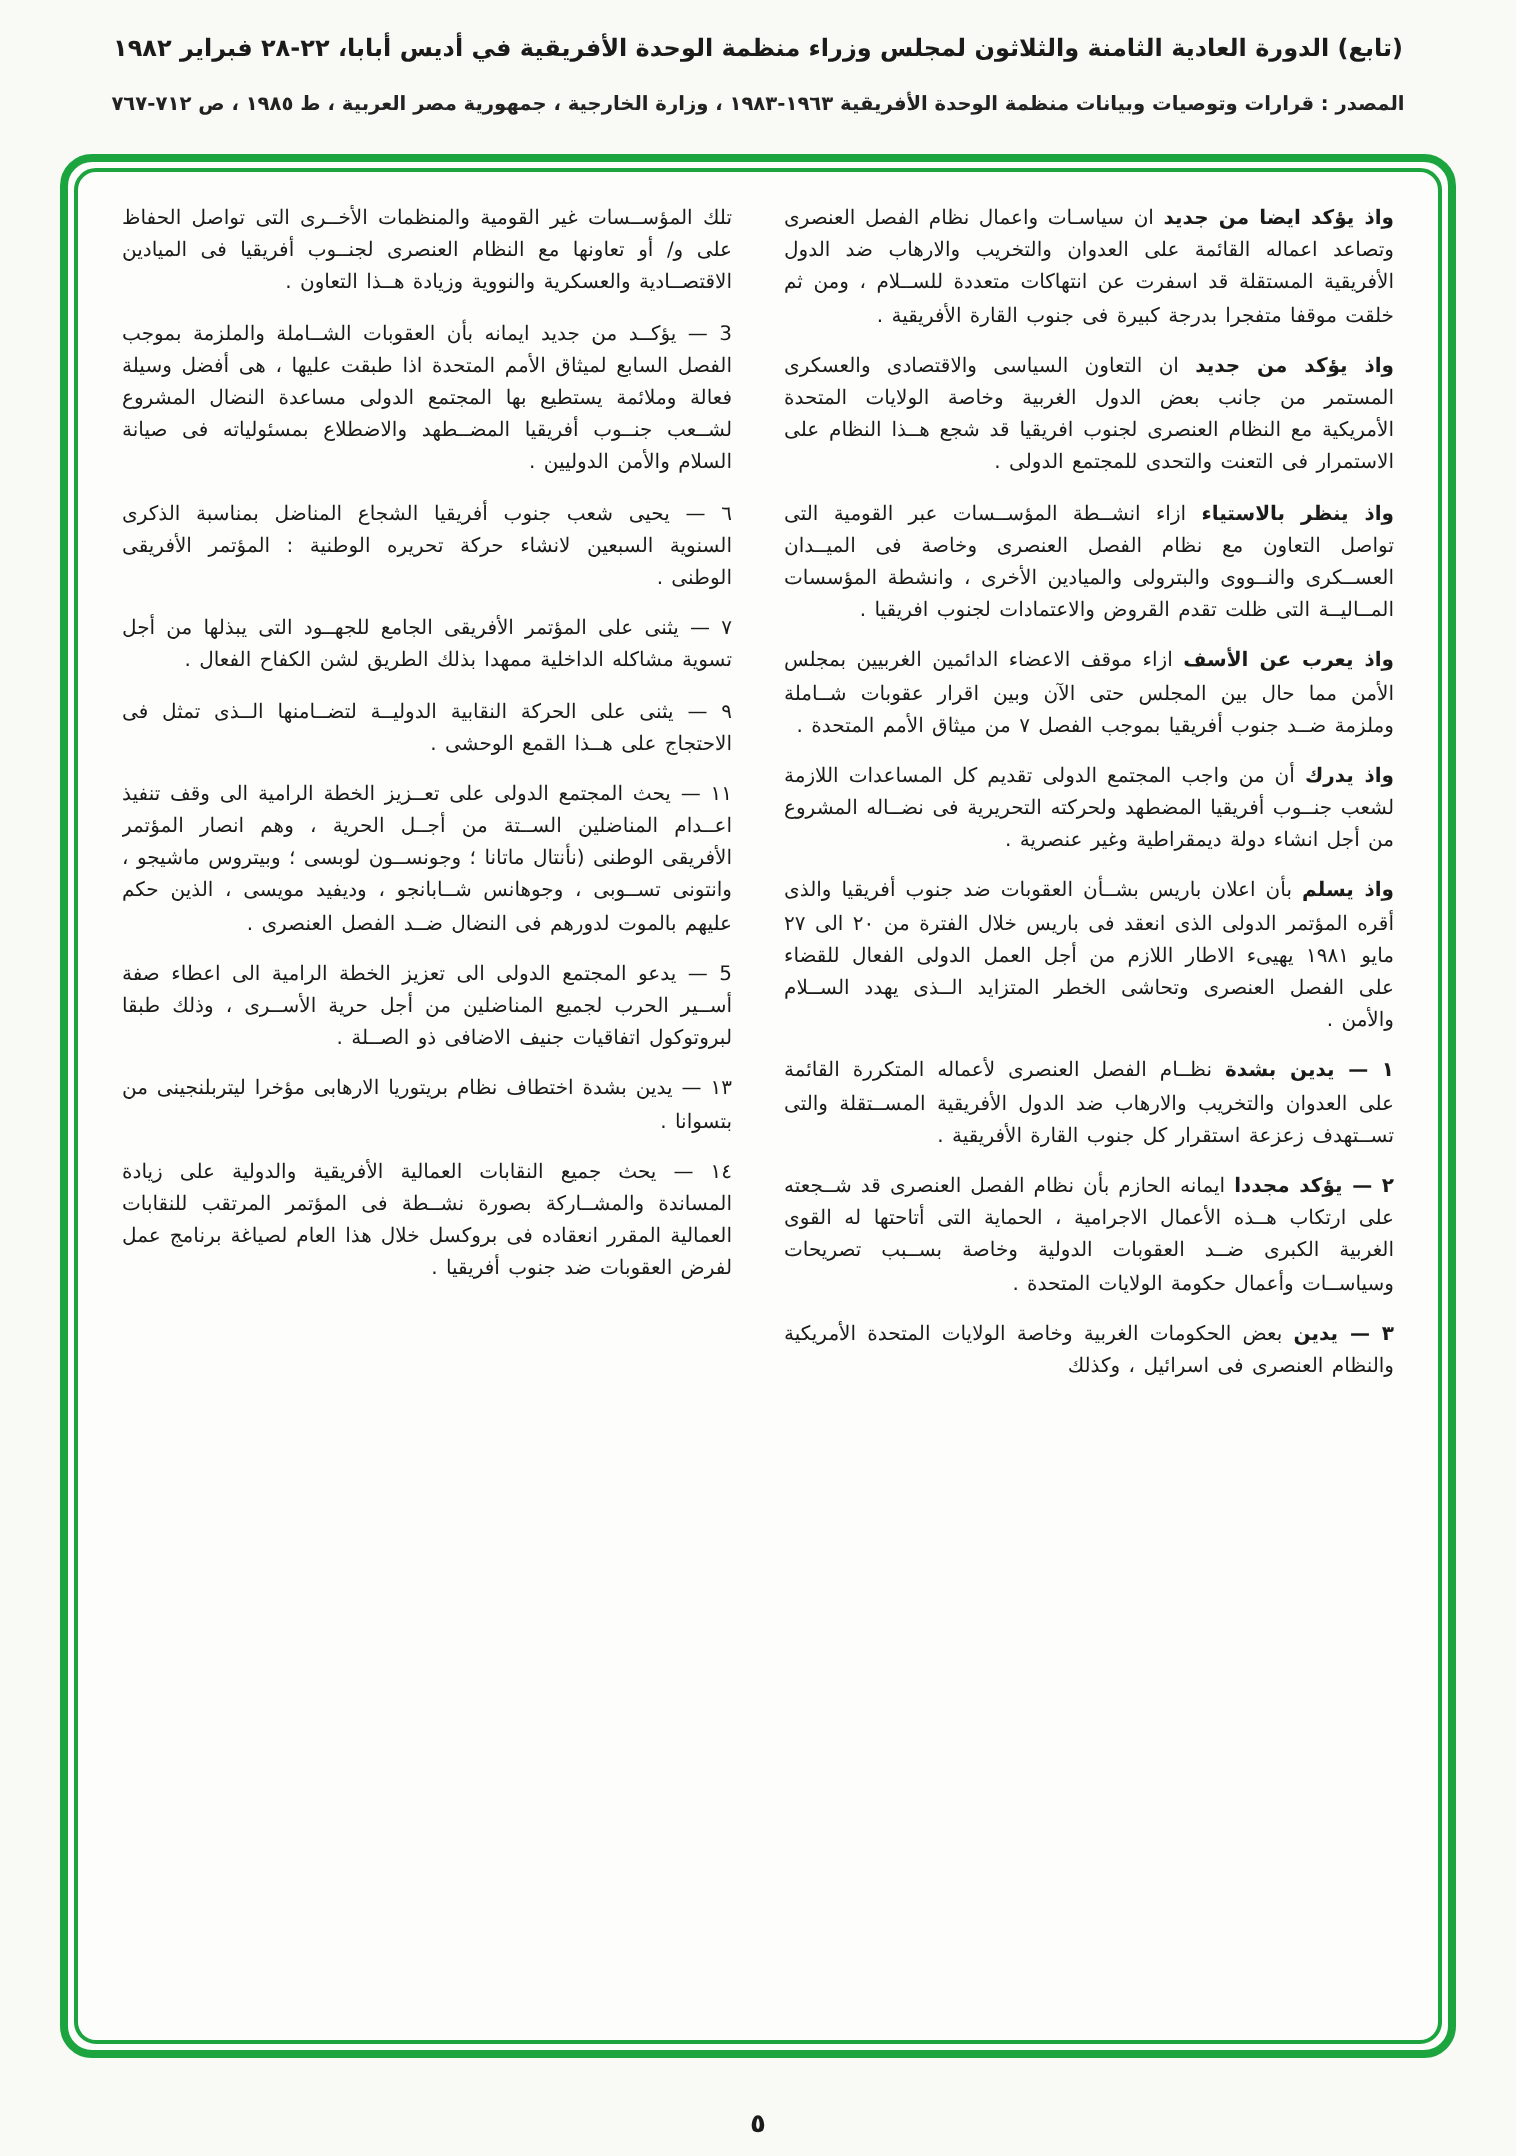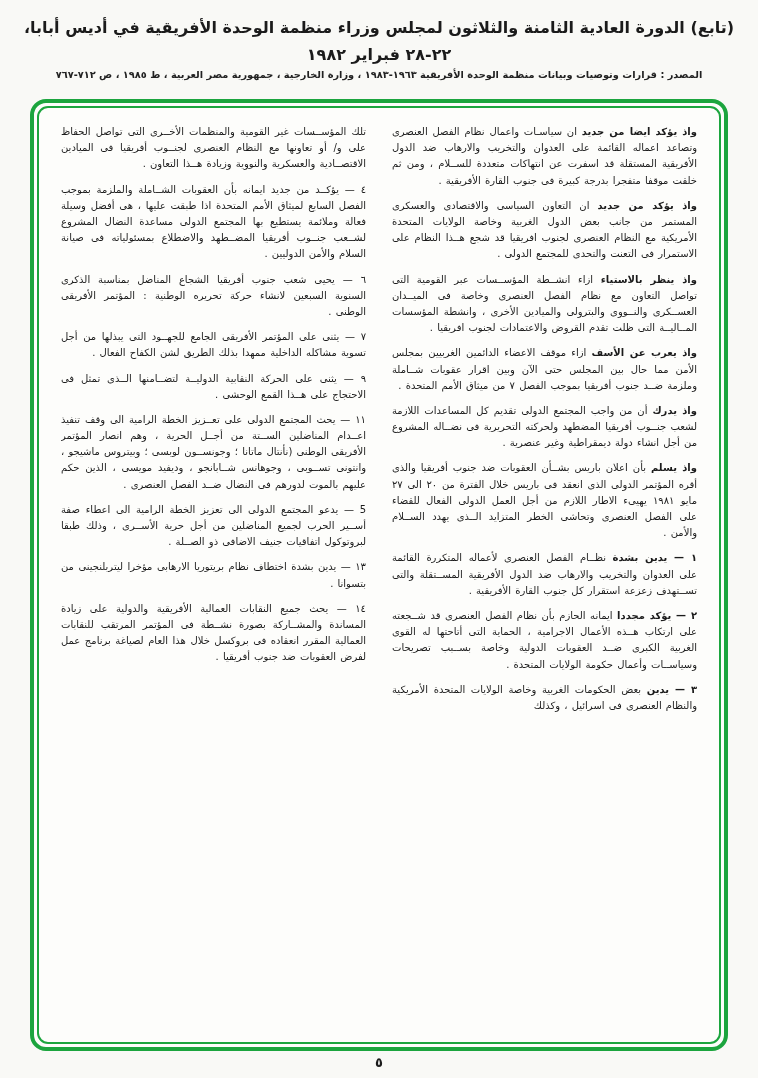--- a/index.html
+++ b/index.html
@@ -12,29 +12,29 @@
     color: #1b1b1b;
     overflow: hidden;
   }
   .page-header {
     width: 720px;
     margin: 14px auto 0;
     text-align: center;
     direction: rtl;
   }
   .header-line1 {
-    font-size: 16px;
+    font-size: 12px;
     font-weight: bold;
     line-height: 1.7;
   }
   .header-line2 {
     font-size: 9.8px;
     font-weight: bold;
     color: #222;
-    margin-top: 0;
+    margin-top: 12px;
     line-height: 1.5;
   }
   .frame-outer {
     box-sizing: border-box;
     width: 698px;
     height: 952px;
     margin: 16px auto 0;
     border: 4px solid var(--frame, #1ca53e);
     border-radius: 16px;
     padding: 3px;
@@ -95,21 +95,21 @@
           <p class="para"><b>واذ ينظر بالاستياء</b> <span>ازاء انشــطة المؤســسات عبر القومية التى تواصل التعاون مع نظام الفصل العنصرى وخاصة فى الميــدان العســكرى والنــووى والبترولى والميادين الأخرى ، وانشطة المؤسسات المــاليــة التى ظلت تقدم القروض والاعتمادات لجنوب افريقيا .</span></p>
           <p class="para"><b>واذ يعرب عن الأسف</b> <span>ازاء موقف الاعضاء الدائمين الغربيين بمجلس الأمن مما حال بين المجلس حتى الآن وبين اقرار عقوبات شــاملة وملزمة ضــد جنوب أفريقيا بموجب الفصل ٧ من ميثاق الأمم المتحدة .</span></p>
           <p class="para"><b>واذ يدرك</b> <span>أن من واجب المجتمع الدولى تقديم كل المساعدات اللازمة لشعب جنــوب أفريقيا المضطهد ولحركته التحريرية فى نضــاله المشروع من أجل انشاء دولة ديمقراطية وغير عنصرية .</span></p>
           <p class="para"><b>واذ يسلم</b> <span>بأن اعلان باريس بشــأن العقوبات ضد جنوب أفريقيا والذى أقره المؤتمر الدولى الذى انعقد فى باريس خلال الفترة من ٢٠ الى ٢٧ مايو ١٩٨١ يهيىء الاطار اللازم من أجل العمل الدولى الفعال للقضاء على الفصل العنصرى وتحاشى الخطر المتزايد الــذى يهدد الســلام والأمن .</span></p>
           <p class="para"><b>١ — يدين بشدة</b> <span>نظــام الفصل العنصرى لأعماله المتكررة القائمة على العدوان والتخريب والارهاب ضد الدول الأفريقية المســتقلة والتى تســتهدف زعزعة استقرار كل جنوب القارة الأفريقية .</span></p>
           <p class="para"><b>٢ — يؤكد مجددا</b> <span>ايمانه الحازم بأن نظام الفصل العنصرى قد شــجعته على ارتكاب هــذه الأعمال الاجرامية ، الحماية التى أتاحتها له القوى الغربية الكبرى ضــد العقوبات الدولية وخاصة بســبب تصريحات وسياســات وأعمال حكومة الولايات المتحدة .</span></p>
           <p class="para"><b>٣ — يدين</b> <span>بعض الحكومات الغربية وخاصة الولايات المتحدة الأمريكية والنظام العنصرى فى اسرائيل ، وكذلك</span></p>
         </div>
       <div class="col">
           <p class="para"><span>تلك المؤســسات غير القومية والمنظمات الأخــرى التى تواصل الحفاظ على و/ أو تعاونها مع النظام العنصرى لجنــوب أفريقيا فى الميادين الاقتصــادية والعسكرية والنووية وزيادة هــذا التعاون .</span></p>
-          <p class="para"><span>٤ — يؤكــد من جديد ايمانه بأن العقوبات الشــاملة والملزمة بموجب الفصل السابع لميثاق الأمم المتحدة اذا طبقت عليها ، هى أفضل وسيلة فعالة وملائمة يستطيع بها المجتمع الدولى مساعدة النضال المشروع لشــعب جنــوب أفريقيا المضــطهد والاضطلاع بمسئولياته فى صيانة السلام والأمن الدوليين .</span></p>
+          <p class="para"><span>3 — يؤكــد من جديد ايمانه بأن العقوبات الشــاملة والملزمة بموجب الفصل السابع لميثاق الأمم المتحدة اذا طبقت عليها ، هى أفضل وسيلة فعالة وملائمة يستطيع بها المجتمع الدولى مساعدة النضال المشروع لشــعب جنــوب أفريقيا المضــطهد والاضطلاع بمسئولياته فى صيانة السلام والأمن الدوليين .</span></p>
           <p class="para"><span>٦ — يحيى شعب جنوب أفريقيا الشجاع المناضل بمناسبة الذكرى السنوية السبعين لانشاء حركة تحريره الوطنية : المؤتمر الأفريقى الوطنى .</span></p>
           <p class="para"><span>٧ — يثنى على المؤتمر الأفريقى الجامع للجهــود التى يبذلها من أجل تسوية مشاكله الداخلية ممهدا بذلك الطريق لشن الكفاح الفعال .</span></p>
           <p class="para"><span>٩ — يثنى على الحركة النقابية الدوليــة لتضــامنها الــذى تمثل فى الاحتجاج على هــذا القمع الوحشى .</span></p>
           <p class="para"><span>١١ — يحث المجتمع الدولى على تعــزيز الخطة الرامية الى وقف تنفيذ اعــدام المناضلين الســتة من أجــل الحرية ، وهم انصار المؤتمر الأفريقى الوطنى (نأنتال ماتانا ؛ وجونســون لوبسى ؛ وبيتروس ماشيجو ، وانتونى تســوبى ، وجوهانس شــابانجو ، وديفيد مويسى ، الذين حكم عليهم بالموت لدورهم فى النضال ضــد الفصل العنصرى .</span></p>
           <p class="para"><span>5 — يدعو المجتمع الدولى الى تعزيز الخطة الرامية الى اعطاء صفة أســير الحرب لجميع المناضلين من أجل حرية الأســرى ، وذلك طبقا لبروتوكول اتفاقيات جنيف الاضافى ذو الصــلة .</span></p>
           <p class="para"><span>١٣ — يدين بشدة اختطاف نظام بريتوريا الارهابى مؤخرا ليتربلنجينى من بتسوانا .</span></p>
           <p class="para"><span>١٤ — يحث جميع النقابات العمالية الأفريقية والدولية على زيادة المساندة والمشــاركة بصورة نشــطة فى المؤتمر المرتقب للنقابات العمالية المقرر انعقاده فى بروكسل خلال هذا العام لصياغة برنامج عمل لفرض العقوبات ضد جنوب أفريقيا .</span></p>
         </div>
     </div>
   </div>

